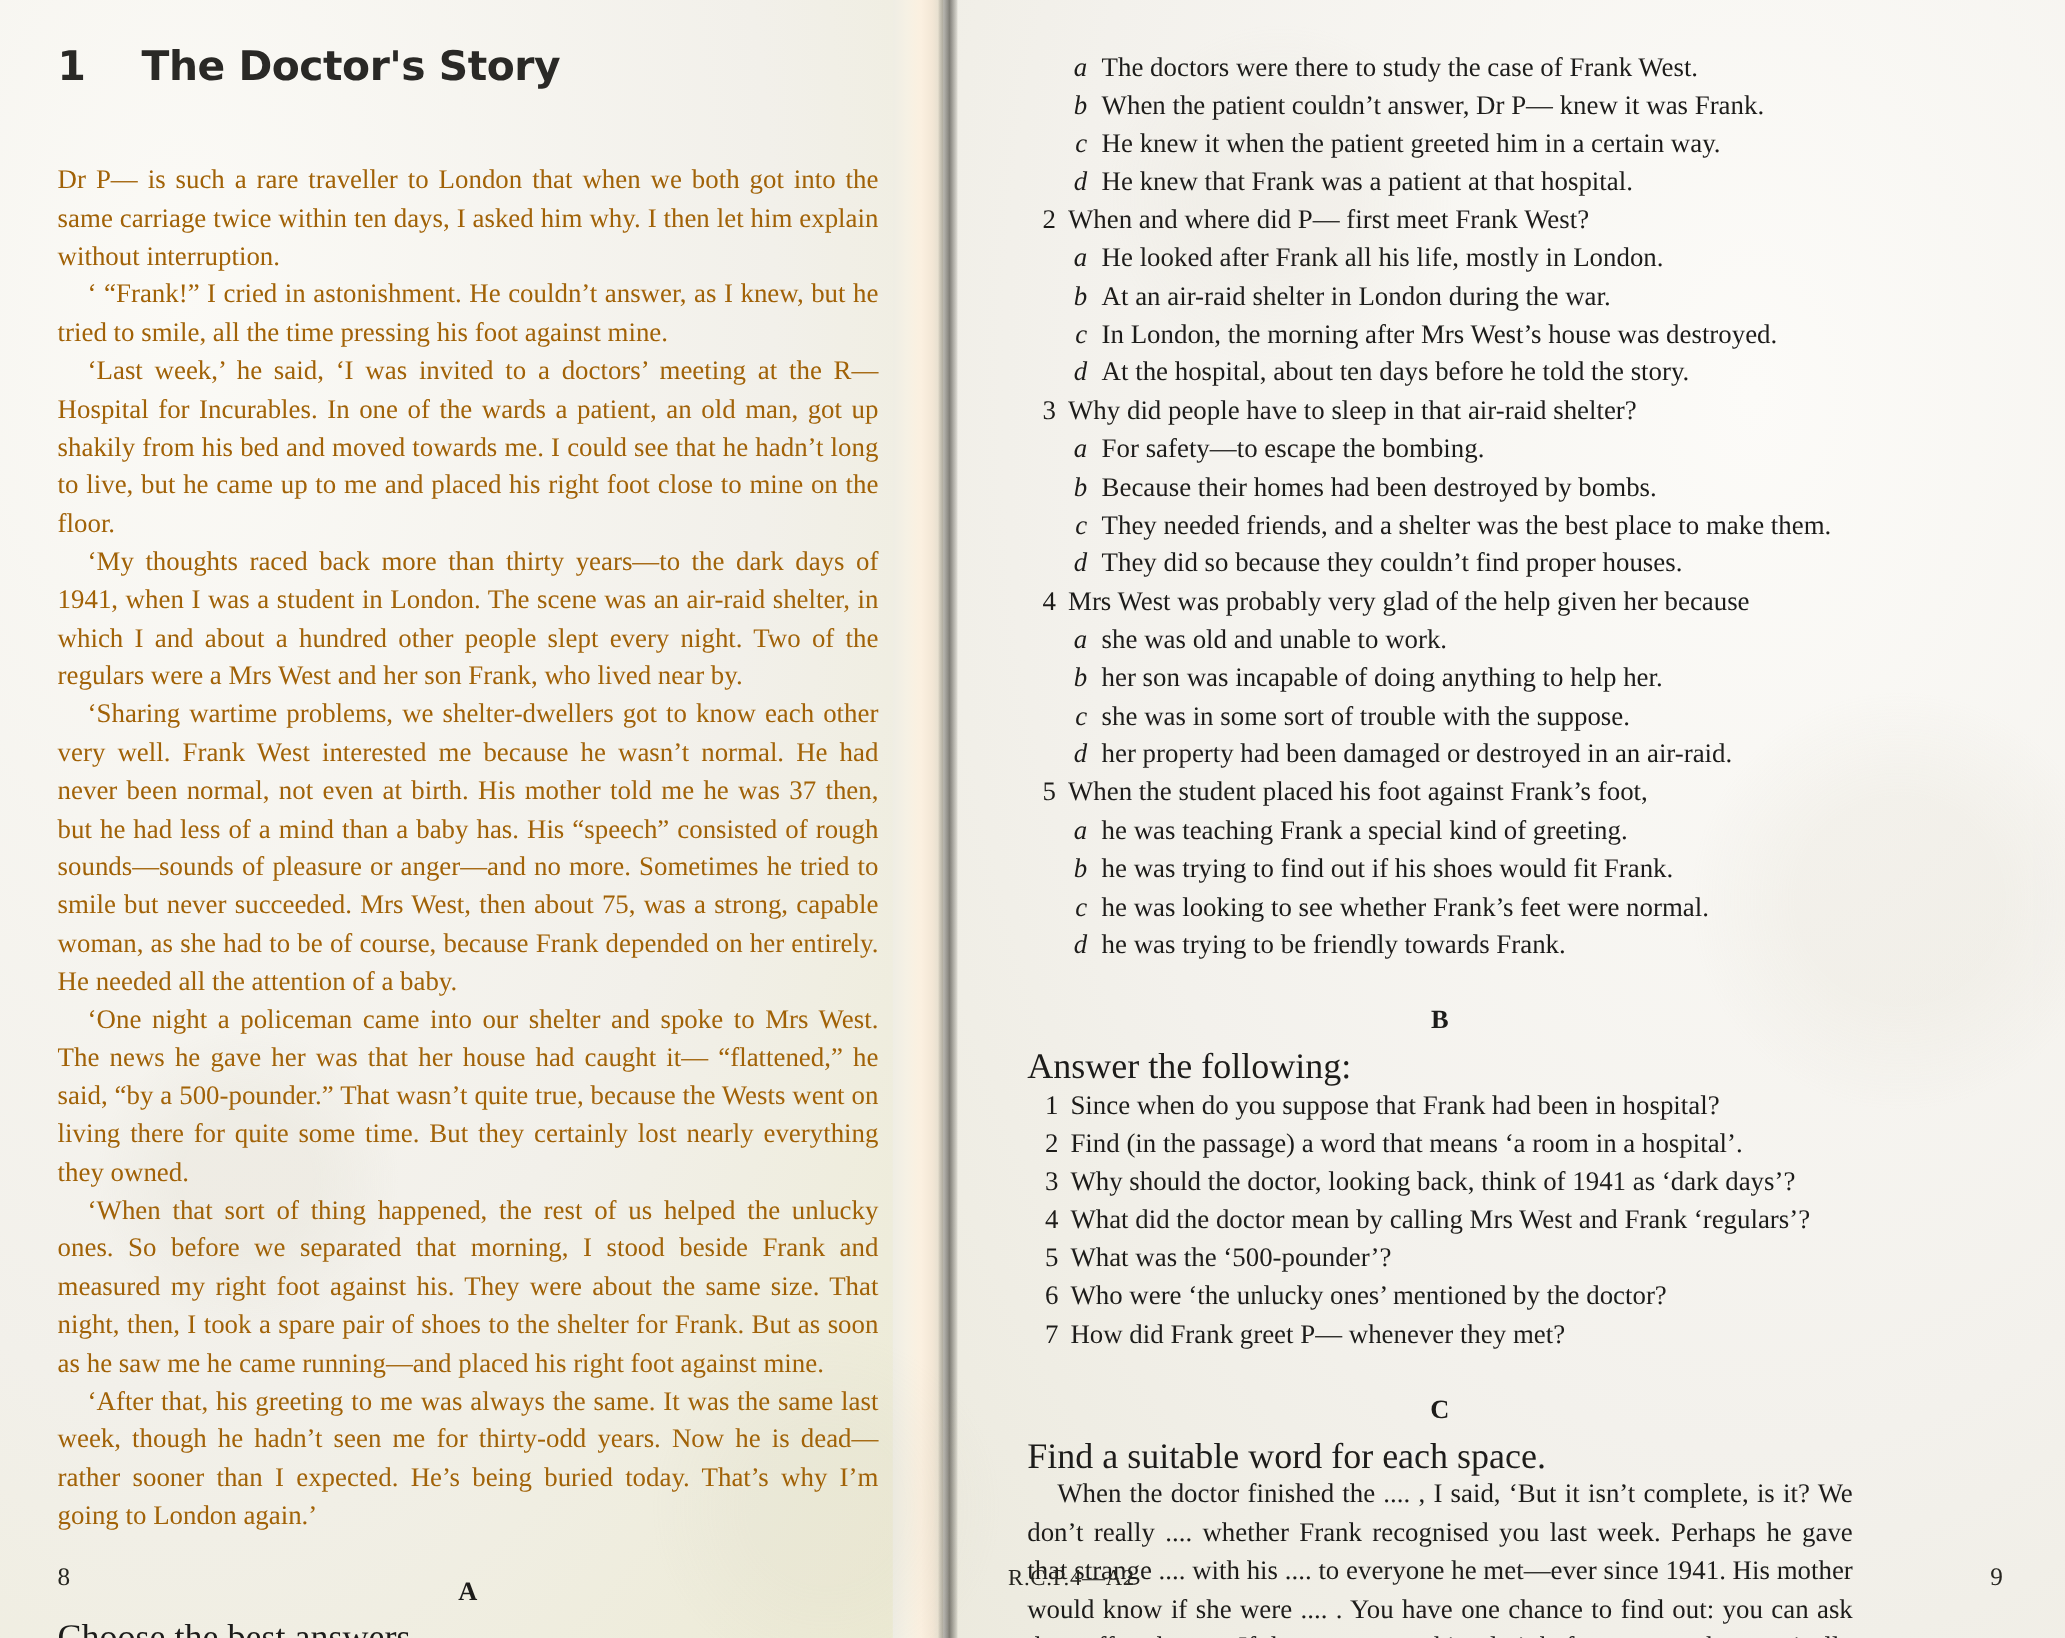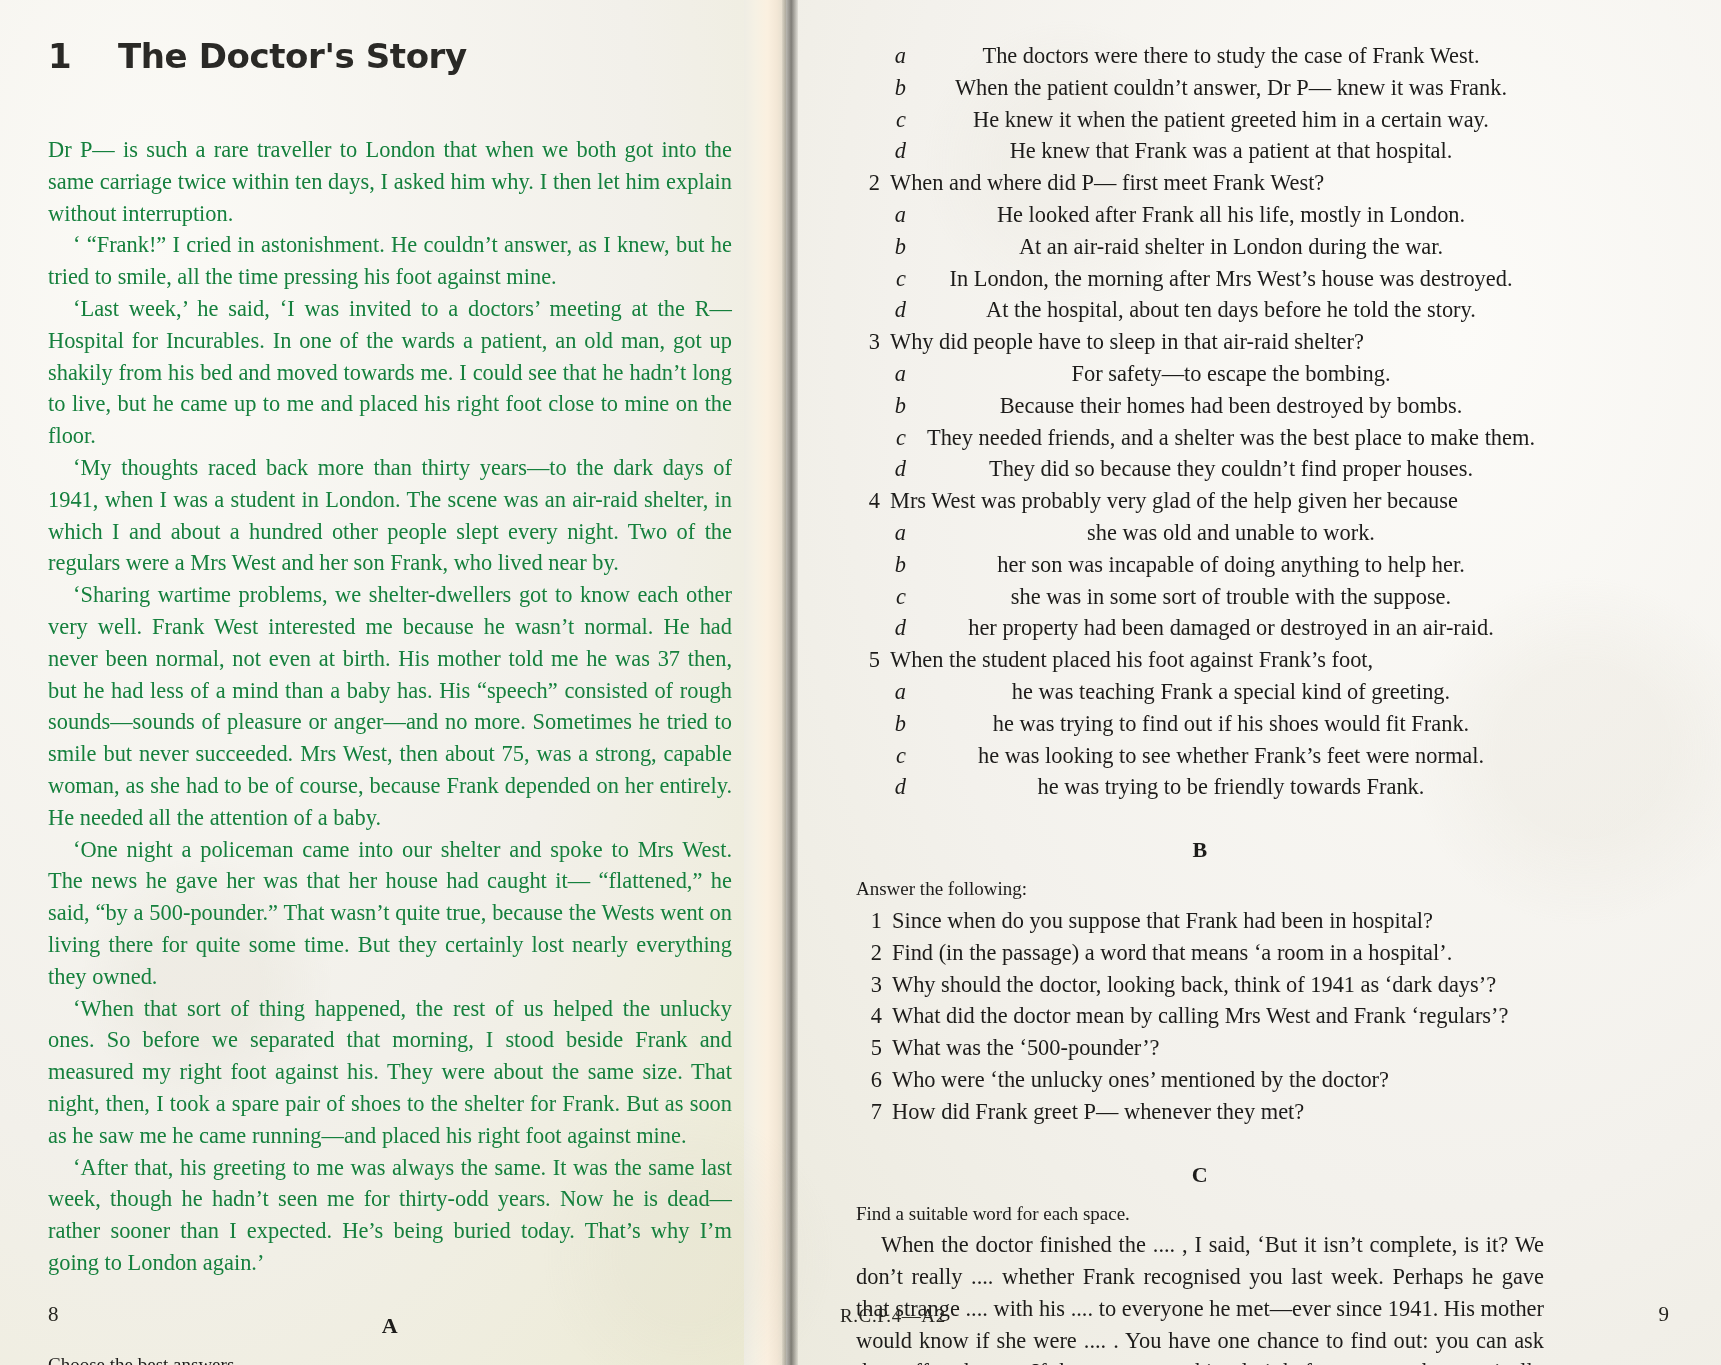--- a/index.html
+++ b/index.html
@@ -89,35 +89,35 @@
   }
   #chapter-head .num { width: 70px; flex: none; }
 
   
   .prose p {
     margin: 0;
     font-size: 22.4px;
     line-height: 31.8px;
     text-align: justify;
     text-justify: inter-word;
-    color: #15803d;
+    color: #a16207;
     hyphens: none;
   }
   .prose p.ind { text-indent: 25px; }
 
   
   .sec-letter {
     text-align: center;
     font-size: 22px;
     font-weight: bold;
     margin: 34px 0 10px 0;
     letter-spacing: .5px;
   }
   .sec-intro {
-    font-size: 19px;
+    font-size: 30px;
     line-height: 31.8px;
     margin: 0;
   }
   .qitem {
     position: relative;
     padding-left: 34px;
     font-size: 22.4px;
     line-height: 31.8px;
   }
   .qitem > .marker {
@@ -132,21 +132,21 @@
     font-size: 22.4px;
     line-height: 31.8px;
   }
   .aitem > .marker {
     position: absolute;
     left: 28px;
     width: 22px;
     text-align: right;
     font-style: italic;
   }
-  .aitem .txt { display: block; text-align: center; }
+  .aitem .txt { display: block; }
 
   
   .qitem.tight { padding-left: 36px; }
   .qitem.tight > .marker { width: 26px; }
 
   
   #cloze p {
     margin: 0;
     font-size: 22.4px;
     line-height: 31.8px;

